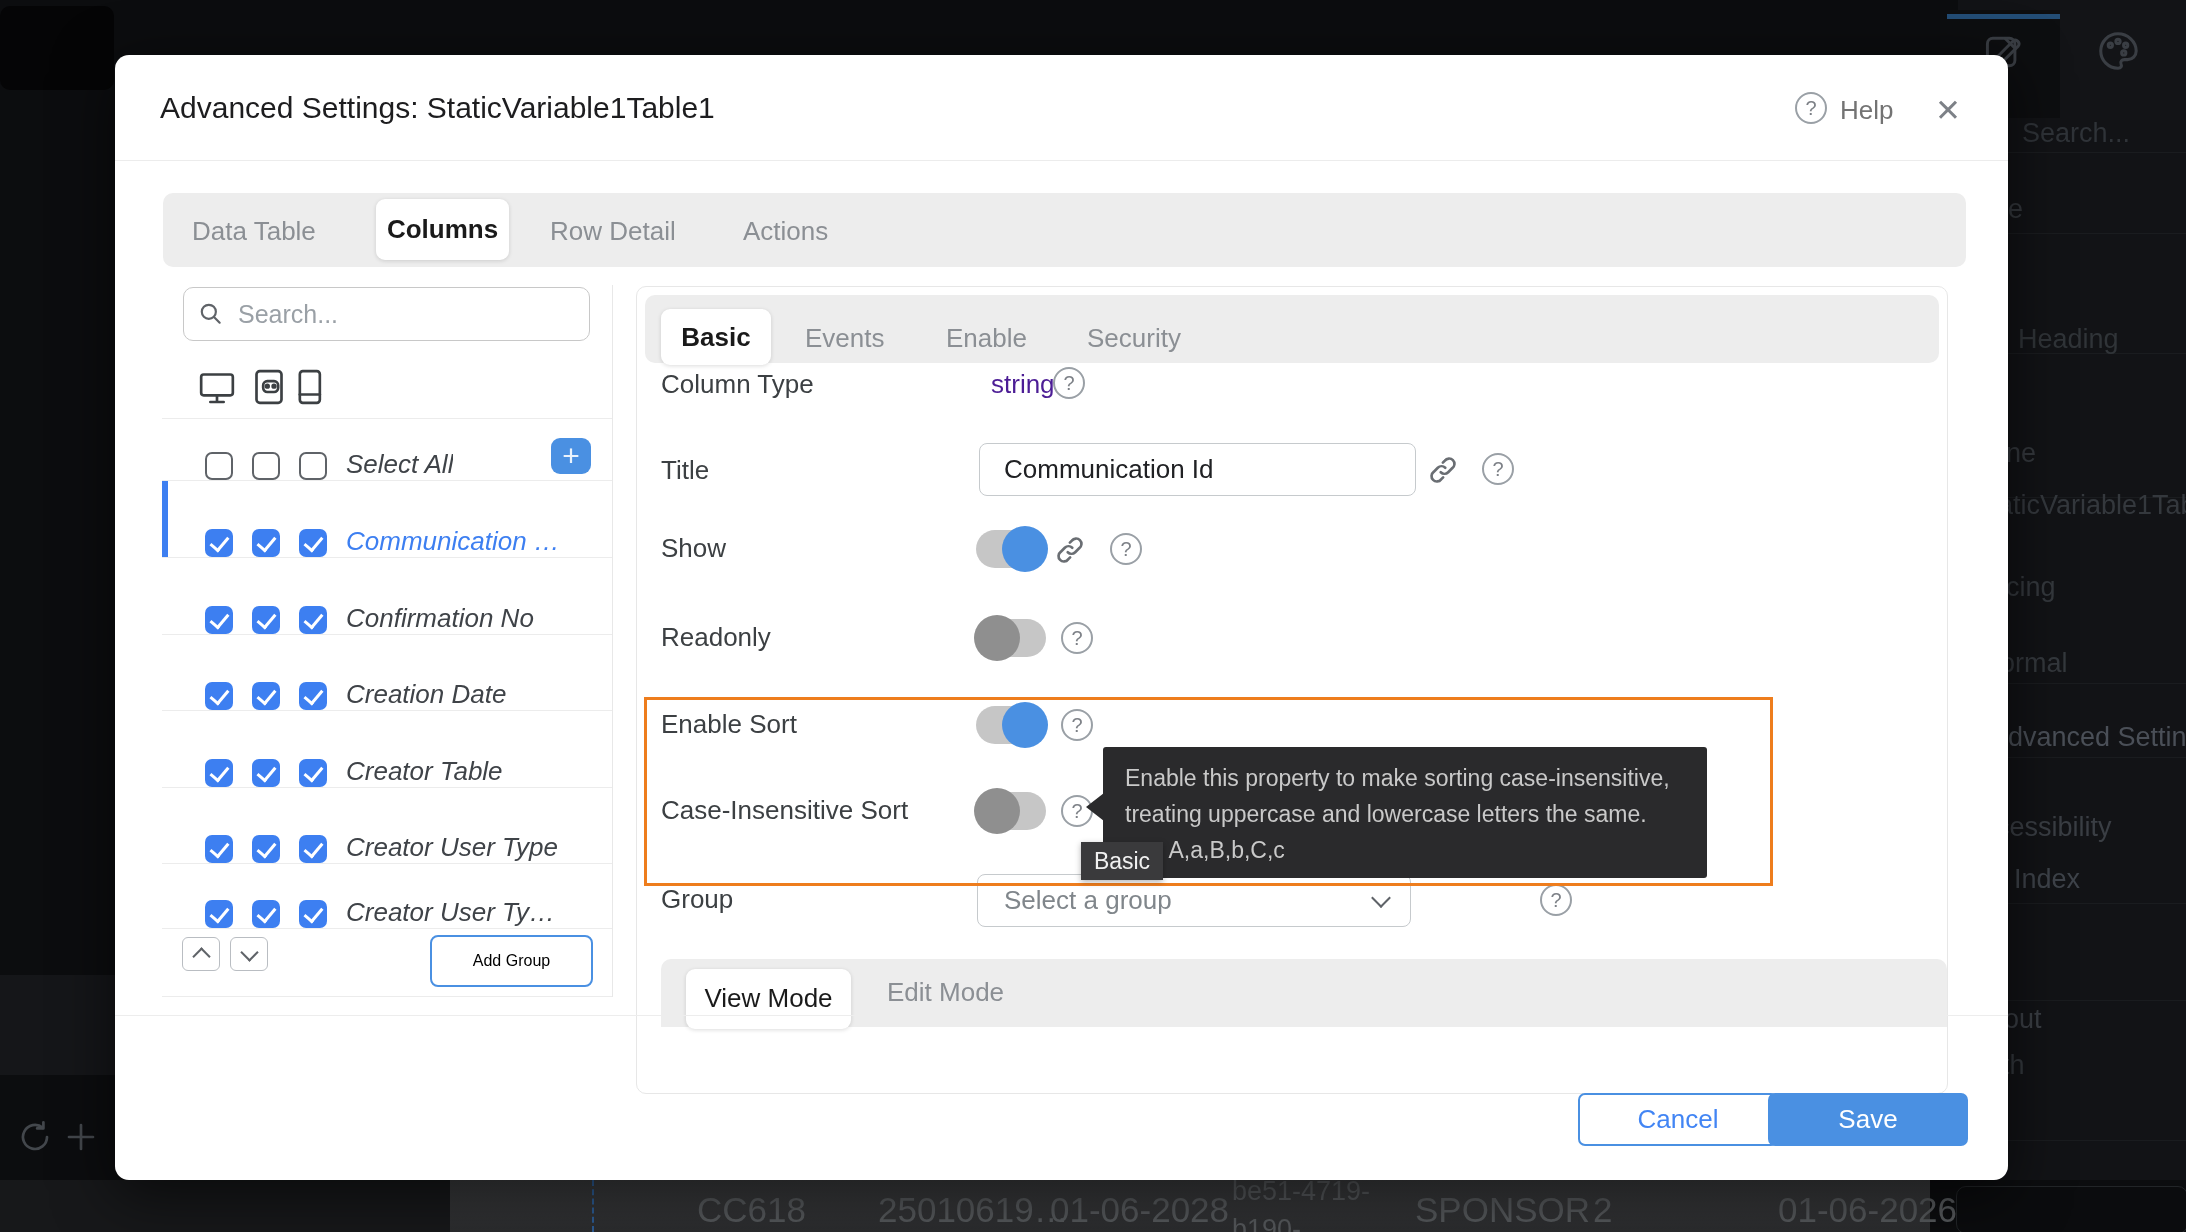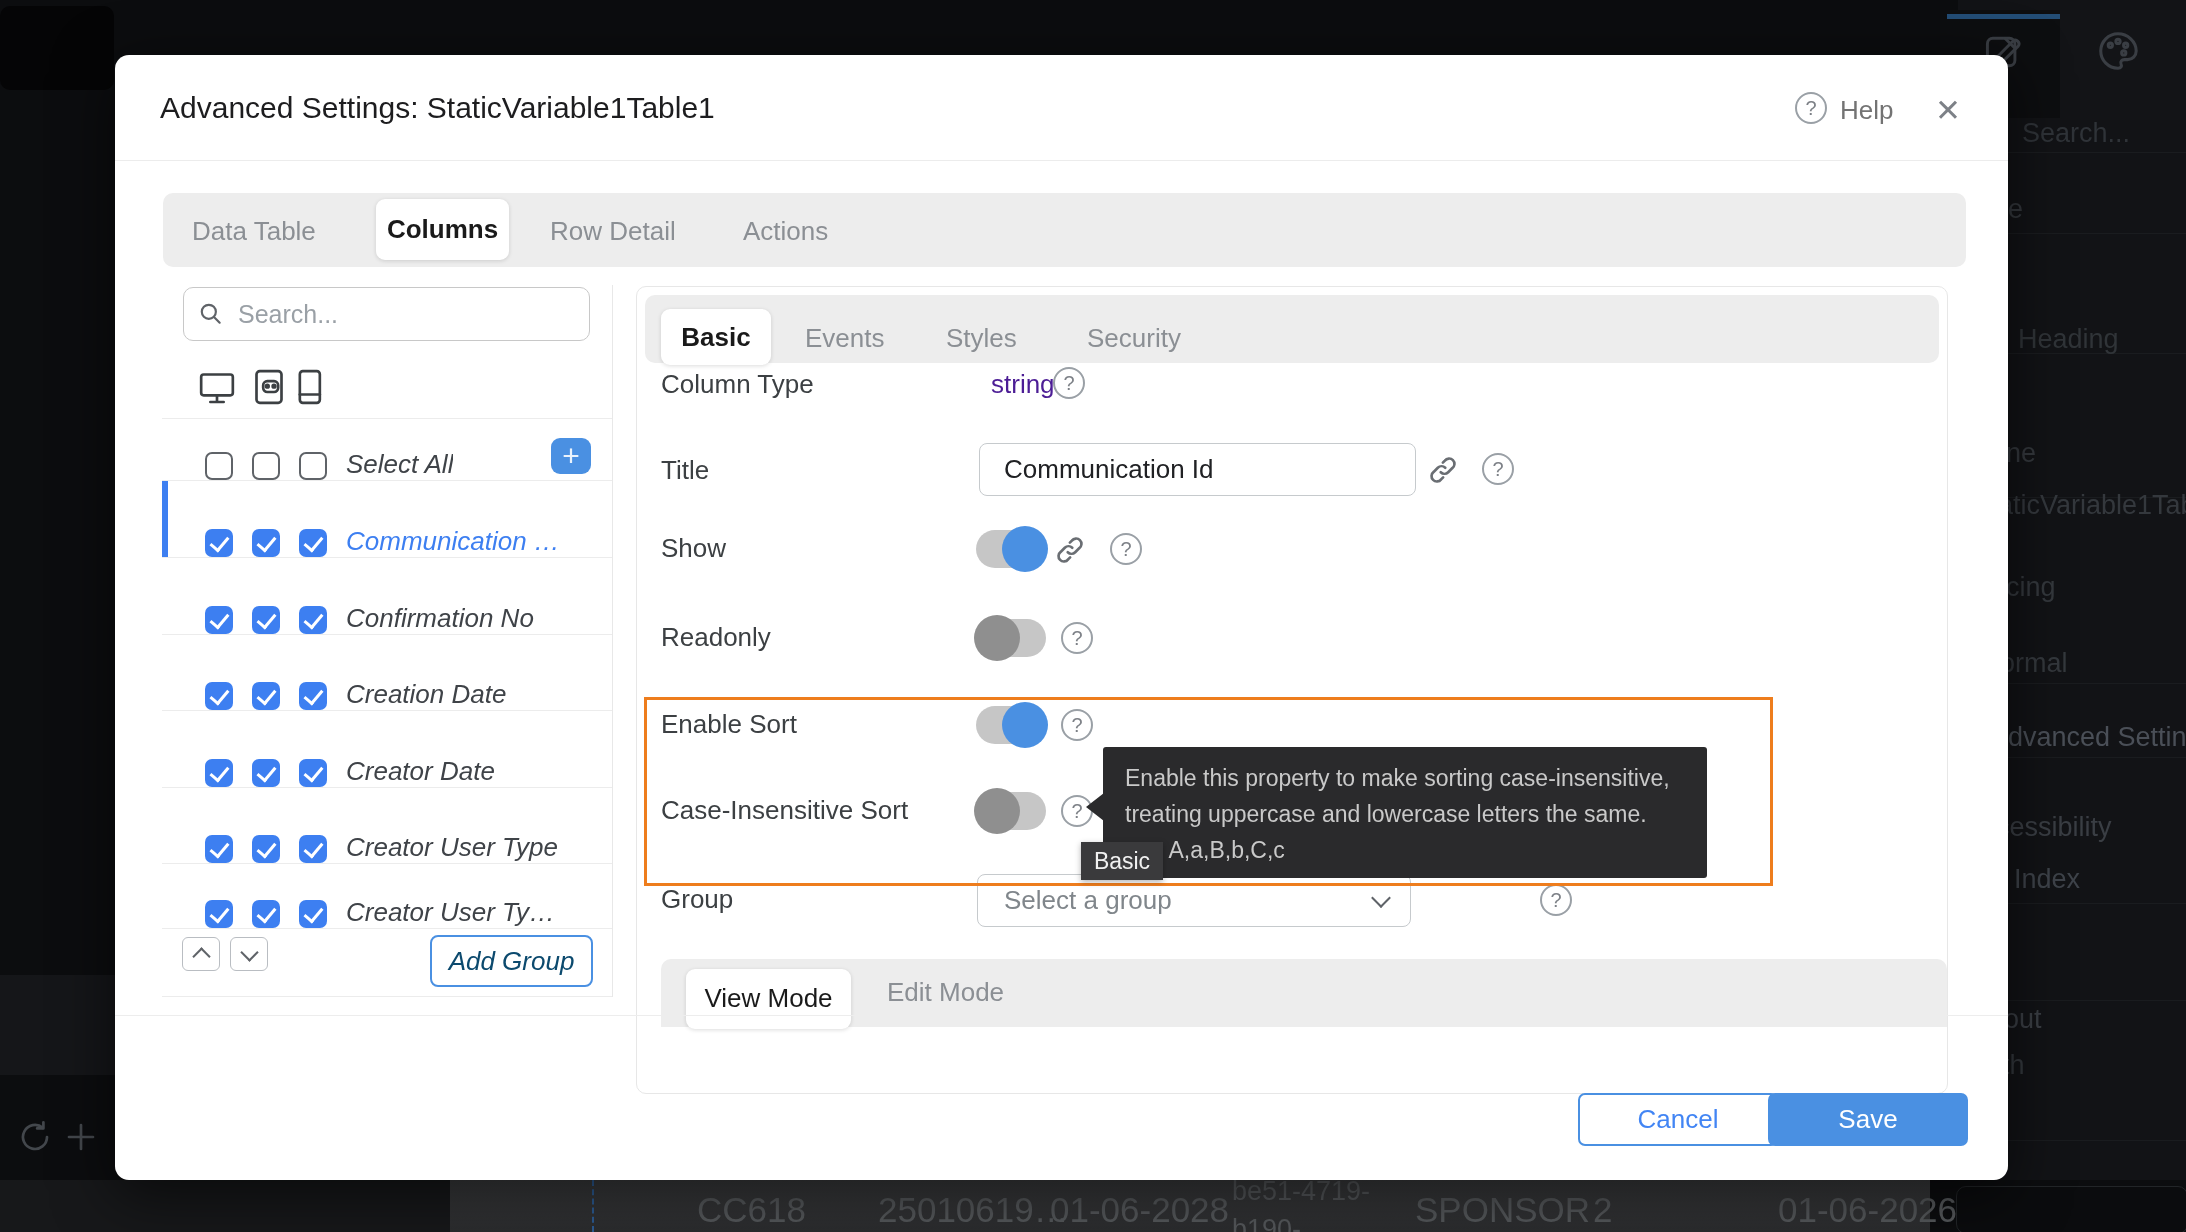--- a/index.html
+++ b/index.html
@@ -56,22 +56,22 @@
   .cb.on{background:#3d7ff1;position:relative;}
   .cb.on::after{content:"";position:absolute;left:9px;top:4px;width:8px;height:15px;
                 border:solid #fff;border-width:0 3.5px 3.5px 0;transform:rotate(40deg);}
   .plus-btn{left:389px;top:153px;width:40px;height:36px;background:#4a90e2;border-radius:9px;color:rgba(255,255,255,.88);
             font-size:30px;display:flex;align-items:center;justify-content:center;}
   .nav-btn{top:652px;width:38px;height:34px;border:1.5px solid #b9bdc2;border-radius:6px;box-sizing:border-box;
            display:flex;align-items:center;justify-content:center;background:#fff;}
   .chev{width:11px;height:11px;border:solid #5f6368;border-width:0 2.5px 2.5px 0;display:inline-block;}
   .chev.up{transform:rotate(-135deg);margin-top:5px;}
   .chev.down{transform:rotate(45deg);margin-top:-4px;}
-  .addgroup-btn{left:268px;top:650px;width:163px;height:52px;border:2px solid #4a90e2;border-radius:8px;color:#0c4a6e;
-                font-size:26px;font-weight:500;display:flex;align-items:center;justify-content:center;background:#fff;box-sizing:border-box;font-style:italic;}
+  .addgroup-btn{left:268px;top:650px;width:163px;height:52px;border:2px solid #4a90e2;border-radius:8px;color:#000000;
+                font-size:16px;font-weight:500;display:flex;align-items:center;justify-content:center;background:#fff;box-sizing:border-box;}
   
   .rp{left:521px;top:231px;width:1312px;height:808px;border:1px solid #e7e7e7;border-radius:10px;overflow:hidden;box-sizing:border-box;}
   .tabbar2{left:8px;top:8px;width:1294px;height:68px;background:#ededed;border-radius:10px;}
   .tab2{top:28px;font-size:26px;color:#8b8f94;}
   .tab2-pill{left:16px;top:14px;width:110px;height:56px;background:#fff;border-radius:9px;
              box-shadow:0 1px 4px rgba(0,0,0,.14);display:flex;align-items:center;justify-content:center;
              font-size:26px;font-weight:600;color:#1a1a1a;}
   .f-label{left:24px;font-size:26px;color:#3c4043;white-space:nowrap;}
   .f-value{font-size:26px;color:#4c1d95;}
   .f-input{left:342px;top:156px;width:437px;height:53px;border:1.5px solid #c6cacd;border-radius:8px;box-sizing:border-box;
@@ -234,21 +234,21 @@
     <div class="abs lp-row" style="top:349px;height:76px;border-top:1px solid #ececec">
       <span class="cb on"></span>
       <span class="cb on"></span>
       <span class="cb on"></span>
       <span class="lp-label">Creation Date</span>
     </div>
     <div class="abs lp-row" style="top:425px;height:77px;border-top:1px solid #ececec">
       <span class="cb on"></span>
       <span class="cb on"></span>
       <span class="cb on"></span>
-      <span class="lp-label">Creator Date</span>
+      <span class="lp-label">Creator Table</span>
     </div>
     <div class="abs lp-row" style="top:502px;height:76px;border-top:1px solid #ececec">
       <span class="cb on"></span>
       <span class="cb on"></span>
       <span class="cb on"></span>
       <span class="lp-label">Creator User Type</span>
     </div>
     <div class="abs lp-row" style="top:578px;height:65px;border-top:1px solid #ececec">
       <span class="cb on"></span>
       <span class="cb on"></span>
@@ -263,21 +263,21 @@
         <span class="chev down"></span>
       </div>
     <div class="abs addgroup-btn">Add Group</div>
     <div class="abs lp-divider" style="top:711px"></div>
   </div>
 
   <div class="abs rp">
     <div class="abs tabbar2">
       <span class="abs tab2-pill">Basic</span>
       <span class="abs tab2" style="left:160px">Events</span>
-      <span class="abs tab2" style="left:301px">Styles</span>
+      <span class="abs tab2" style="left:301px">Enable</span>
       <span class="abs tab2" style="left:442px">Security</span>
     </div>
 
     <span class="abs f-label" style="top:82px">Column Type</span>
     <span class="abs f-value" style="left:354px;top:82px">string</span>
     <div class="abs hc" style="left:416px;top:80px">?</div>
 
     <span class="abs f-label" style="top:168px">Title</span>
     <input class="abs f-input" value="Communication Id" style="">
     <svg class="abs" style="left:790px;top:167px" width="32" height="32" viewBox="0 0 24 24" fill="none" stroke="#6a6e73" stroke-width="2" stroke-linecap="round">

